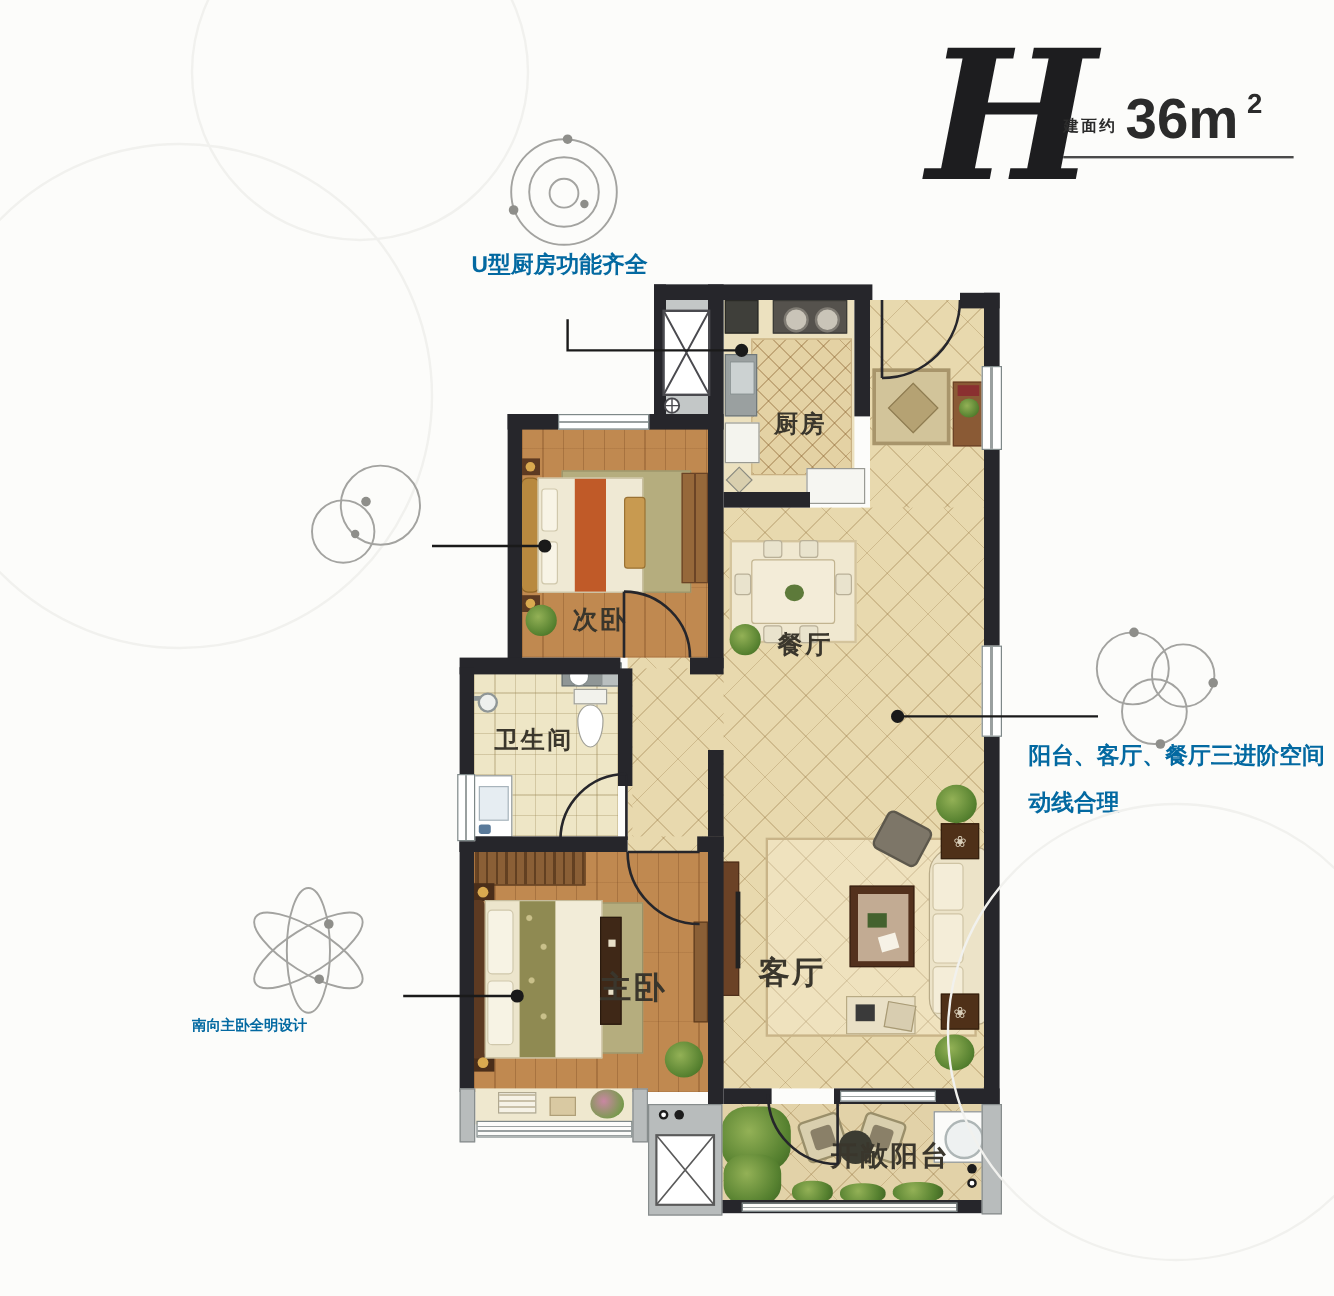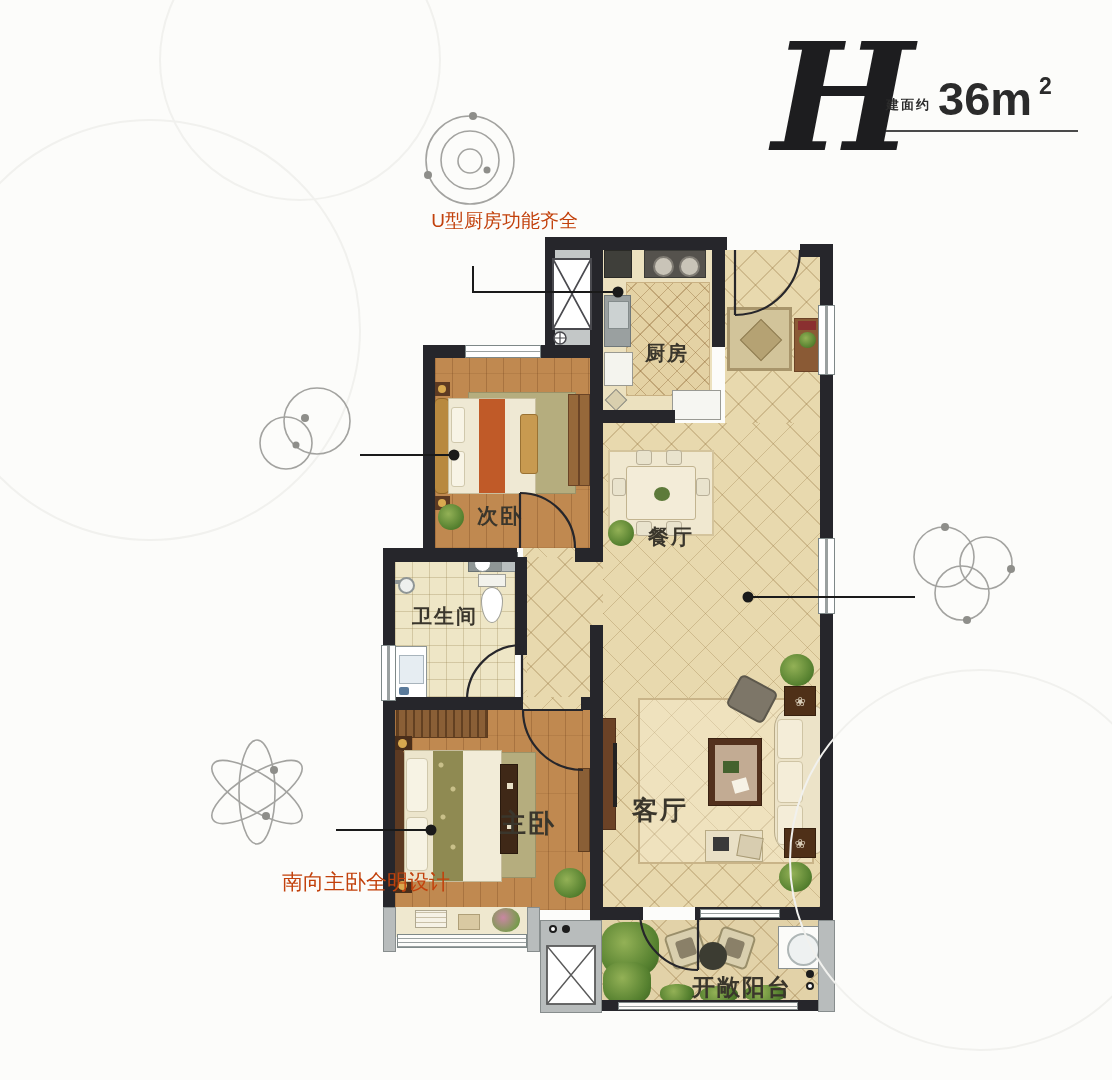--- a/index.html
+++ b/index.html
@@ -21,21 +21,21 @@
   .wood{background-color:#c08950;background-image:
       repeating-linear-gradient(90deg,rgba(96,50,16,.25) 0 1px,transparent 1px 17px),
       repeating-linear-gradient(0deg,rgba(96,50,16,.12) 0 1px,transparent 1px 58px);}
   .bathtile{background-color:#eee6c6;background-image:
       repeating-linear-gradient(0deg,rgba(150,130,80,.30) 0 1px,transparent 1px 17px),
       repeating-linear-gradient(90deg,rgba(150,130,80,.30) 0 1px,transparent 1px 17px);}
   .fur{position:absolute;z-index:10;box-sizing:border-box;}
   .plant{position:absolute;z-index:12;border-radius:50%;
       background:radial-gradient(circle at 40% 38%,#93b156,#55802f 68%,#3d6121);}
   .lbl{position:absolute;z-index:40;text-align:center;font-weight:700;color:#3a362c;letter-spacing:2px;}
-  .ann{position:absolute;z-index:45;text-align:right;font-weight:400;color:#c2410c;}
+  .ann{position:absolute;z-index:45;text-align:left;font-weight:700;color:#0369a1;}
   .ann .l2{margin-top:16px;}
   svg.overlay{position:absolute;left:0;top:0;z-index:50;pointer-events:none;}
   .hH{position:absolute;font-family:"DejaVu Serif","Liberation Serif",serif;font-style:italic;
       font-weight:700;color:#1d1d1f;z-index:40;}
   .hdrRow{position:absolute;display:flex;align-items:flex-end;z-index:40;}
   .hdrRule{position:absolute;background:#4a4a4a;z-index:40;}
 </style>
 </head>
 <body>
 
@@ -45,22 +45,26 @@
   <div class="hdrRow" style="left:886px;top:70px;height:52px;gap:7px;">
     <span style="font-size:13px;font-weight:700;letter-spacing:2px;padding-bottom:8px;">建面约</span>
     <span style="font-size:47px;font-weight:700;line-height:1;">36m</span>
     <sup style="font-size:23px;font-weight:700;padding-bottom:22px;">2</sup>
   </div>
   <div class="hdrRule" style="left:886px;top:130px;width:192px;height:2px;"></div>
 
   <div class="ann" style="left:393px;top:208px;width:185px;font-size:19px;">
     <div>U型厨房功能齐全</div>
   </div>
-  <div class="ann" style="left:160px;top:868px;width:290px;font-size:21px;">
+  <div class="ann" style="left:160px;top:846px;width:290px;font-size:12px;">
     <div>南向主卧全明设计</div>
+  </div>
+  <div class="ann" style="left:857px;top:617px;width:250px;font-size:19px;">
+    <div>阳台、客厅、餐厅三进阶空间</div>
+    <div class="l2" style="margin-top:13px;">动线合理</div>
   </div>
 
   <div class="floor" style="left:603px;top:250px;width:109px;height:162px;background:#ece1bf;"></div>
   <div class="floor tileS" style="left:626px;top:282px;width:82px;height:112px;border:1px solid #c9b183;"></div>
   <div class="floor tile" style="left:725px;top:250px;width:95px;height:175px;"></div>
   <div class="floor tile" style="left:523px;top:423px;width:297px;height:484px;"></div>
   <div class="floor tile" style="left:527px;top:557px;width:76px;height:140px;"></div>
   <div class="floor wood" style="left:435px;top:357px;width:155px;height:191px;"></div>
   <div class="floor bathtile" style="left:395px;top:557px;width:120px;height:140px;"></div>
   <div class="floor wood" style="left:395px;top:710px;width:195px;height:200px;"></div>
@@ -230,21 +234,21 @@
   <div class="win winH" style="left:700px;top:909px;width:80px;height:9px;"></div>
   <div class="rail" style="left:397px;top:934px;width:130px;height:14px;"></div>
   <div class="rail" style="left:618px;top:1002px;width:180px;height:8px;"></div>
 
   <div class="lbl" style="left:617px;top:340px;width:100px;font-size:20px;">厨房</div>
   <div class="lbl" style="left:450px;top:502px;width:100px;font-size:21px;">次卧</div>
   <div class="lbl" style="left:621px;top:523px;width:100px;font-size:21px;">餐厅</div>
   <div class="lbl" style="left:384px;top:603px;width:122px;font-size:20px;">卫生间</div>
   <div class="lbl" style="left:468px;top:806px;width:120px;font-size:26px;">主卧</div>
   <div class="lbl" style="left:600px;top:793px;width:120px;font-size:26px;">客厅</div>
-  <div class="lbl" style="left:662px;top:972px;width:160px;font-size:23px;">开敞阳台</div>
+  <div class="lbl" style="left:662px;top:948px;width:160px;font-size:23px;">开敞阳台</div>
 
   <svg class="overlay" width="1112" height="1080" viewBox="0 0 1112 1080">
 
     <g stroke="#f1f1ee" stroke-width="2" fill="none">
       <circle cx="150" cy="330" r="210"></circle>
         <circle cx="980" cy="860" r="190"></circle>
         <circle cx="300" cy="60" r="140"></circle>
     </g>
 
     <g>

